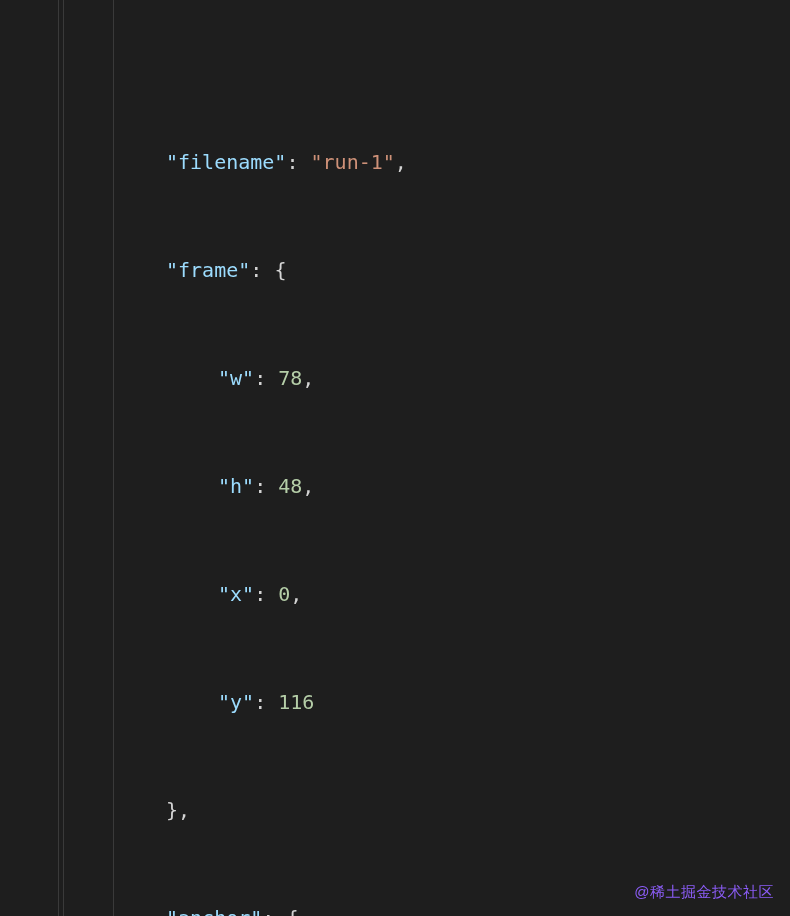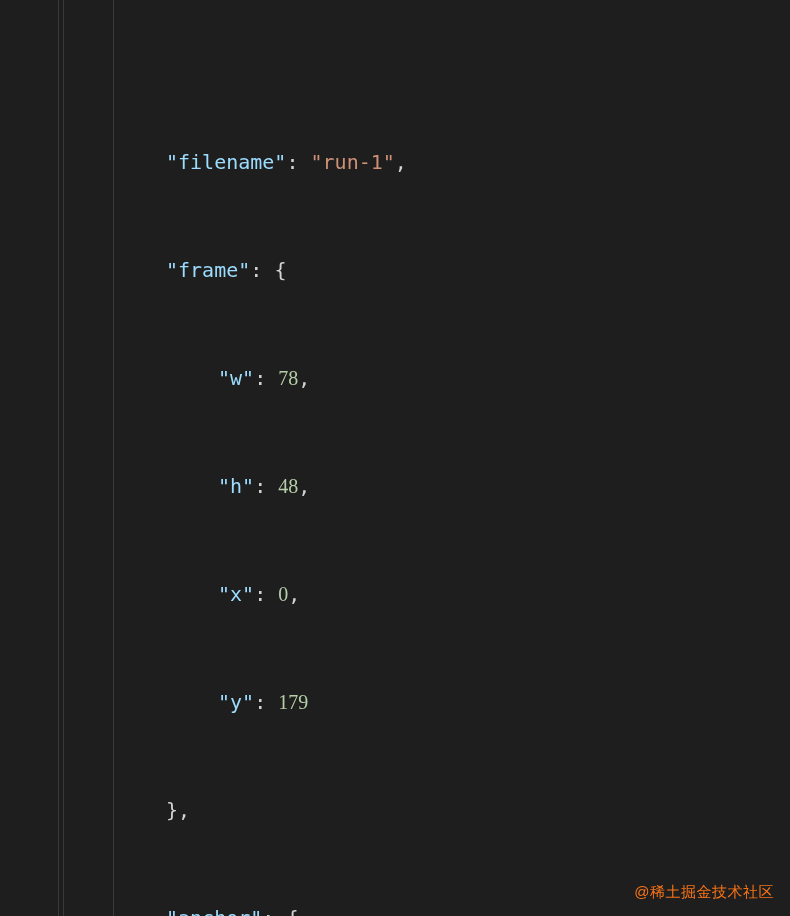--- a/index.html
+++ b/index.html
@@ -40,50 +40,50 @@
   .line {
     position: relative;
     height: 36px;
     padding-left: 58px;
   }
   .i2 { padding-left: 166px; }
   .i3 { padding-left: 218px; }
   .punct { color: #d4d4d4; }
   .key   { color: #9cdcfe; }
   .str   { color: #ce9178; }
-  .num   { color: #b5cea8; font-family: Liberation Serif, serif; }
+  .num   { color: #b5cea8; }
   .brace { color: #d4d4d4; }
   .watermark {
     position: absolute;
     right: 16px;
     bottom: 14px;
     font-family: "PingFang SC","Microsoft YaHei",sans-serif;
     font-size: 15px;
-    color: #f97316;
+    color: #8b5cf6;
     letter-spacing: 0.5px;
     pointer-events: none;
   }
 </style>
 </head>
 <body>
 
 <div class="editor">
   <div class="vline g1"></div>
   <div class="vline g2"></div>
   <div class="vline g3"></div>
 
   <div class="code">
 
     
     <div class="line i2"><span class="key">"filename"</span><span class="punct">: </span><span class="str">"run-1"</span><span class="punct">,</span></div>
     <div class="line i2"><span class="key">"frame"</span><span class="punct">: </span><span class="brace">{</span></div>
     <div class="line i3"><span class="key">"w"</span><span class="punct">: </span><span class="num">78</span><span class="punct">,</span></div>
     <div class="line i3"><span class="key">"h"</span><span class="punct">: </span><span class="num">48</span><span class="punct">,</span></div>
     <div class="line i3"><span class="key">"x"</span><span class="punct">: </span><span class="num">0</span><span class="punct">,</span></div>
-    <div class="line i3"><span class="key">"y"</span><span class="punct">: </span><span class="num">179</span></div>
+    <div class="line i3"><span class="key">"y"</span><span class="punct">: </span><span class="num">116</span></div>
     <div class="line i2"><span class="brace">},</span></div>
     <div class="line i2"><span class="key">"anchor"</span><span class="punct">: </span><span class="brace">{</span></div>
     
     
     
     
 
     
     
 

